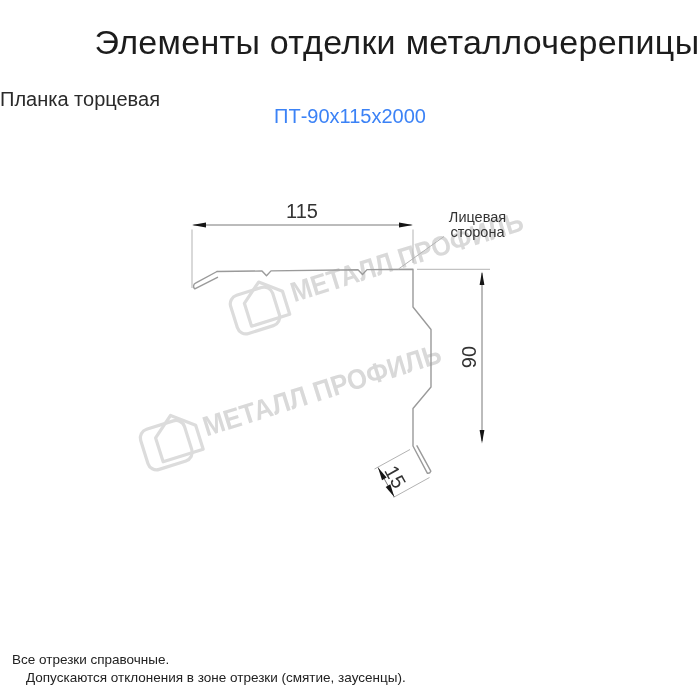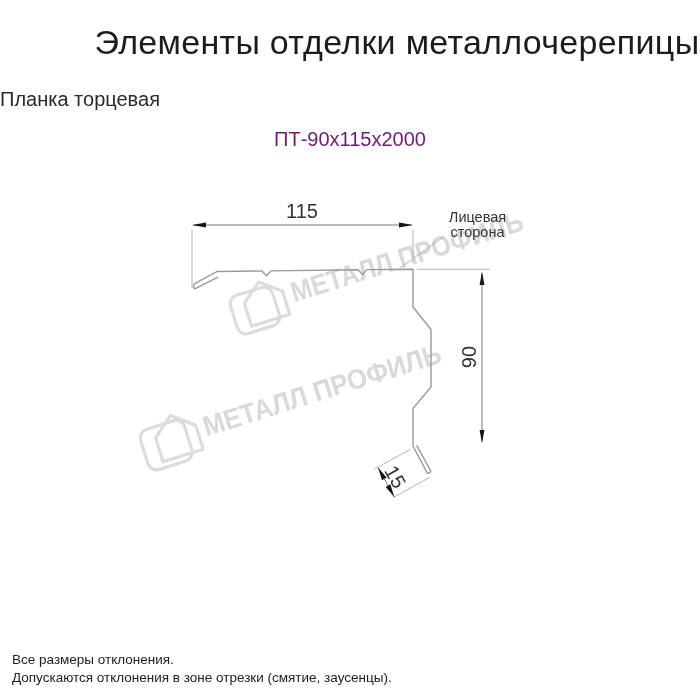--- a/index.html
+++ b/index.html
@@ -9,26 +9,26 @@
   }
   .page-title{
     position:absolute;top:23px;left:0;width:100%;text-align:center;
     font-size:34px;color:#1c1c1c;letter-spacing:0.3px;white-space:nowrap;padding-left:47px;
   }
   .product-name{
     position:absolute;top:88px;left:0;width:100%;
     font-size:20px;color:#2a2a2a;white-space:nowrap;
   }
   .product-code{
-    position:absolute;top:128px;left:0;width:100%;text-align:center;
-    font-size:20px;color:#701a75;white-space:nowrap;
+    position:absolute;top:105px;left:0;width:100%;text-align:center;
+    font-size:20px;color:#3b82f6;white-space:nowrap;
   }
   .footer-note{position:absolute;left:12px;font-size:13.5px;color:#222222;white-space:nowrap;}
   .footer-note.line1{top:652px;}
-  .footer-note.line2{top:670px;}
+  .footer-note.line2{top:670px;margin-left:14px;}
   svg.drawing{position:absolute;left:0;top:0;}
   .profile-line{fill:none;stroke:#9a9a9a;stroke-width:1.4;stroke-linejoin:round;stroke-linecap:round;}
   .dim-line{stroke:#787878;stroke-width:1;fill:none;}
   .ext-line{stroke:#b3b3b3;stroke-width:1;fill:none;}
   .dim-arrow{fill:#151515;stroke:none;}
   .dim-text{fill:#333333;font-size:20px;font-family:"Liberation Sans",sans-serif;}
   .label-text{fill:#333333;font-size:14.5px;font-family:"Liberation Sans",sans-serif;}
   .wm-shape{fill:none;stroke:#dcdcdc;stroke-width:3.2;stroke-linejoin:round;}
   .wm-text{font-size:28px;font-weight:bold;font-family:"Liberation Sans",sans-serif;}
 </style>
@@ -91,16 +91,16 @@
     <line class="dim-line" x1="378" y1="467.5" x2="394.3" y2="497"></line>
     <polygon class="dim-arrow" points="378,467.5 382,480.2 386.6,477.6"></polygon>
     <polygon class="dim-arrow" points="394.3,497 385.7,486.9 390.3,484.3"></polygon>
     <text class="dim-text" x="394" y="483" text-anchor="middle" transform="rotate(61 394 477.5)">15</text>
 
     <line class="ext-line" x1="398.5" y1="269" x2="444" y2="236.5"></line>
     <text class="label-text" x="477.5" y="222" text-anchor="middle">Лицевая</text>
     <text class="label-text" x="477.5" y="236.5" text-anchor="middle">сторона</text>
   </svg>
 
-  <div class="footer-note line1">Все размеры отклонения.</div>
+  <div class="footer-note line1">Все отрезки справочные.</div>
   <div class="footer-note line2">Допускаются отклонения в зоне отрезки (смятие, заусенцы).</div>
 
 </div>
 
 </body></html>

